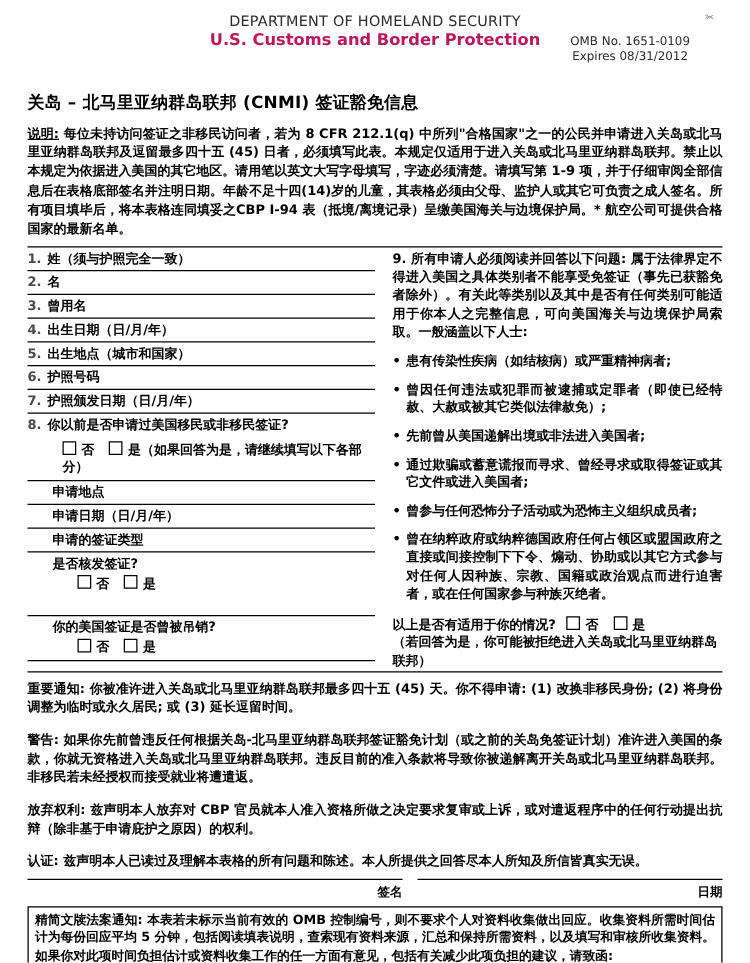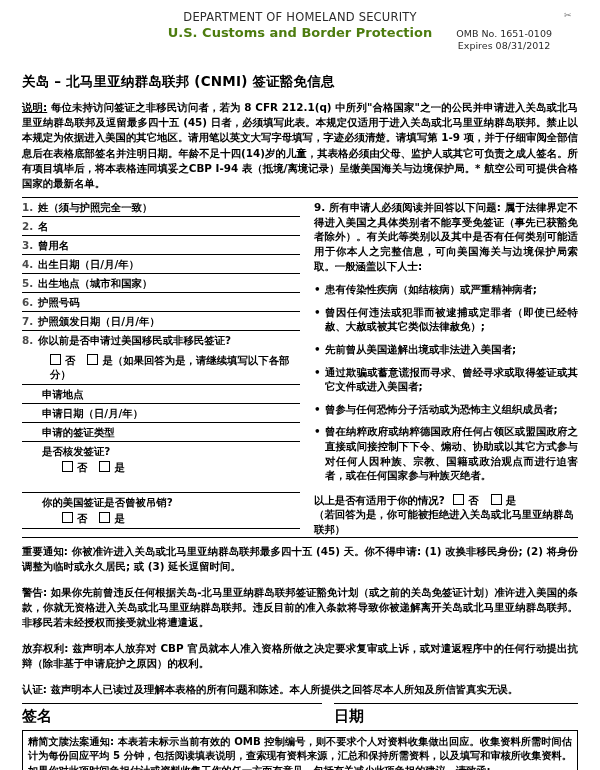--- a/index.html
+++ b/index.html
@@ -36,21 +36,21 @@
   }
   .agency-line1 {
     font-size: 11.5px;
     letter-spacing: 0.2px;
     color: #2b2b2b;
     line-height: 14px;
   }
   .agency-line2 {
     font-size: 13px;
     font-weight: bold;
-    color: #4d7c0f;
+    color: #be185d;
     line-height: 16px;
     margin-top: 1px;
   }
   .omb-block {
     position: absolute;
     right: 26px;
     top: 28px;
     text-align: center;
     font-size: 9.5px;
     line-height: 12px;
@@ -190,22 +190,22 @@
   }
   .notice .lbl { font-weight: bold; }
 
   
   .sig-row {
     display: flex;
     margin-top: 4px;
     margin-bottom: 4px;
   }
   .sig-cell {
-    text-align: left;
-    font-size: 15px;
+    text-align: right;
+    font-size: 10px;
     font-weight: bold;
   }
   .sig-line {
     border-top: 1.1px solid #000;
     height: 0;
     margin-bottom: 3px;
   }
   .sig-sign { width: 300px; flex: 0 0 300px; }
   .sig-spacer { width: 12px; flex: 0 0 12px; }
   .sig-date { flex: 1 1 auto; }

